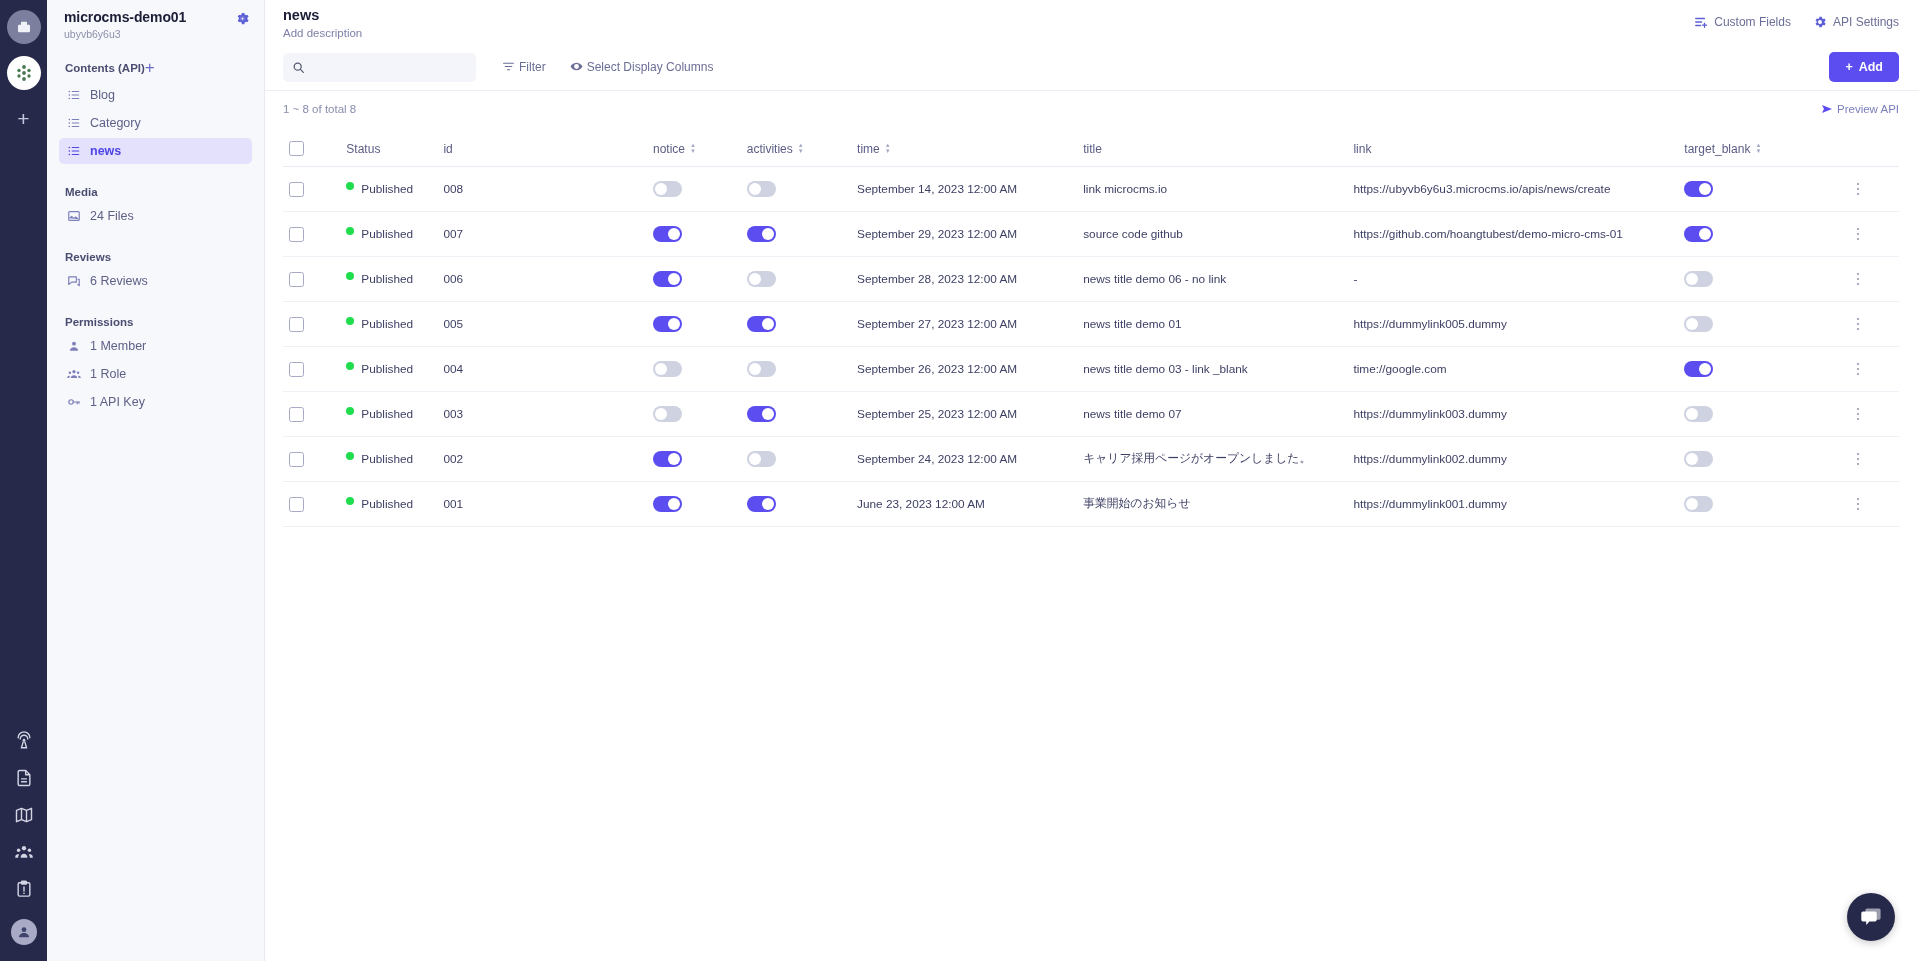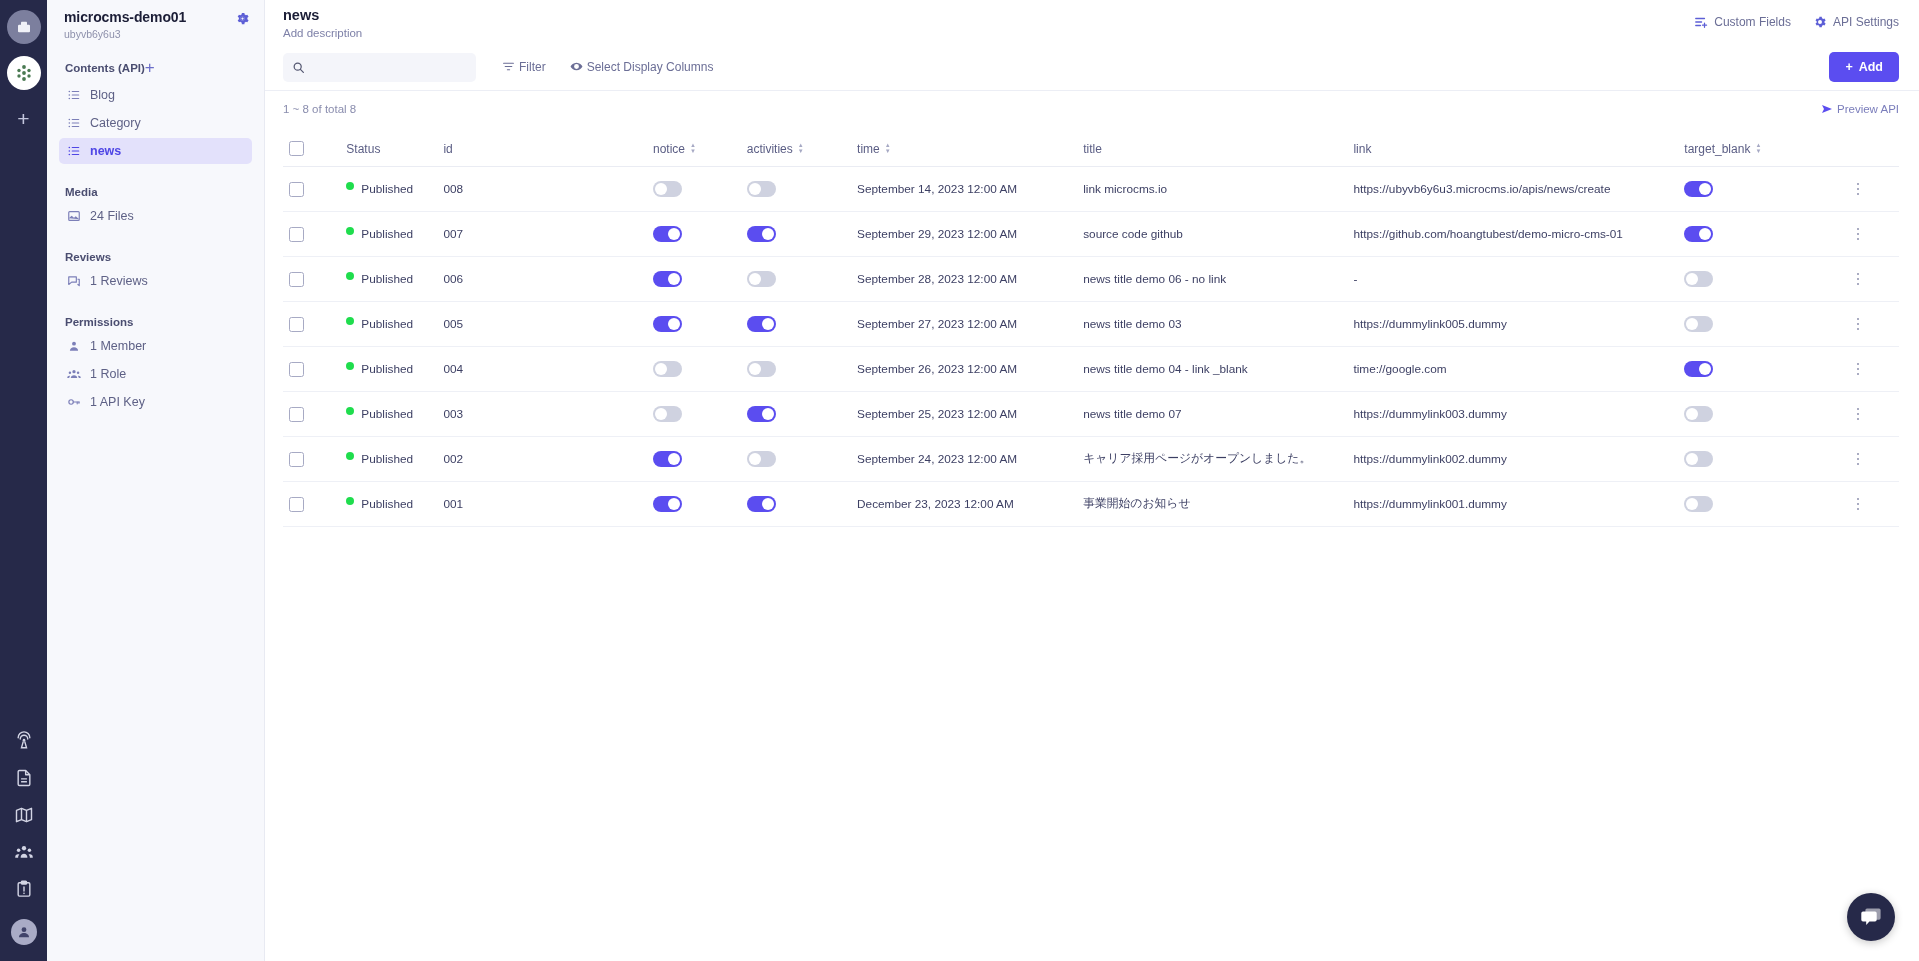--- a/index.html
+++ b/index.html
@@ -303,21 +303,21 @@
       </div>
     </div>
 
     <div class="sec-block">
       <div class="sec-label">Reviews</div>
       <div class="nav-item">
         <svg class="ic" viewBox="0 0 24 24" fill="none" stroke="currentColor" stroke-width="2" stroke-linejoin="round">
           <path d="M3 5h13v9H8l-5 4z"></path>
             <path d="M18 9h3v11l-3-2.5"></path>
         </svg>
-        <span>1 Reviews</span>
+        <span>6 Reviews</span>
       </div>
     </div>
 
     <div class="sec-block">
       <div class="sec-label">Permissions</div>
       <div class="nav-item">
         <svg class="ic" viewBox="0 0 24 24" fill="currentColor">
           <circle cx="12" cy="8" r="3.3"></circle>
             <path d="M5 20c0-3.6 3.1-5.8 7-5.8s7 2.2 7 5.8z"></path>
         </svg>
@@ -600,21 +600,21 @@
                 <span class="toggle on">
                   <span class="knob"></span>
                 </span>
               </td>
               <td class="c-activities">
                 <span class="toggle on">
                   <span class="knob"></span>
                 </span>
               </td>
               <td class="c-time"><span>September 27, 2023 12:00 AM</span></td>
-              <td class="c-title"><span>news title demo 03</span></td>
+              <td class="c-title"><span>news title demo 01</span></td>
               <td class="c-link"><span class="td-link">https://dummylink005.dummy</span></td>
               <td class="c-target">
                 <span class="toggle off">
                   <span class="knob"></span>
                 </span>
               </td>
               <td class="c-menu">
                 <span class="kebab">
                   <i></i>
                   <i></i>
@@ -637,21 +637,21 @@
                 <span class="toggle off">
                   <span class="knob"></span>
                 </span>
               </td>
               <td class="c-activities">
                 <span class="toggle off">
                   <span class="knob"></span>
                 </span>
               </td>
               <td class="c-time"><span>September 26, 2023 12:00 AM</span></td>
-              <td class="c-title"><span>news title demo 04 - link _blank</span></td>
+              <td class="c-title"><span>news title demo 03 - link _blank</span></td>
               <td class="c-link"><span class="td-link">time://google.com</span></td>
               <td class="c-target">
                 <span class="toggle on">
                   <span class="knob"></span>
                 </span>
               </td>
               <td class="c-menu">
                 <span class="kebab">
                   <i></i>
                   <i></i>
@@ -747,21 +747,21 @@
               <td class="c-notice">
                 <span class="toggle on">
                   <span class="knob"></span>
                 </span>
               </td>
               <td class="c-activities">
                 <span class="toggle on">
                   <span class="knob"></span>
                 </span>
               </td>
-              <td class="c-time"><span>December 23, 2023 12:00 AM</span></td>
+              <td class="c-time"><span>June 23, 2023 12:00 AM</span></td>
               <td class="c-title"><span>事業開始のお知らせ</span></td>
               <td class="c-link"><span class="td-link">https://dummylink001.dummy</span></td>
               <td class="c-target">
                 <span class="toggle off">
                   <span class="knob"></span>
                 </span>
               </td>
               <td class="c-menu">
                 <span class="kebab">
                   <i></i>

